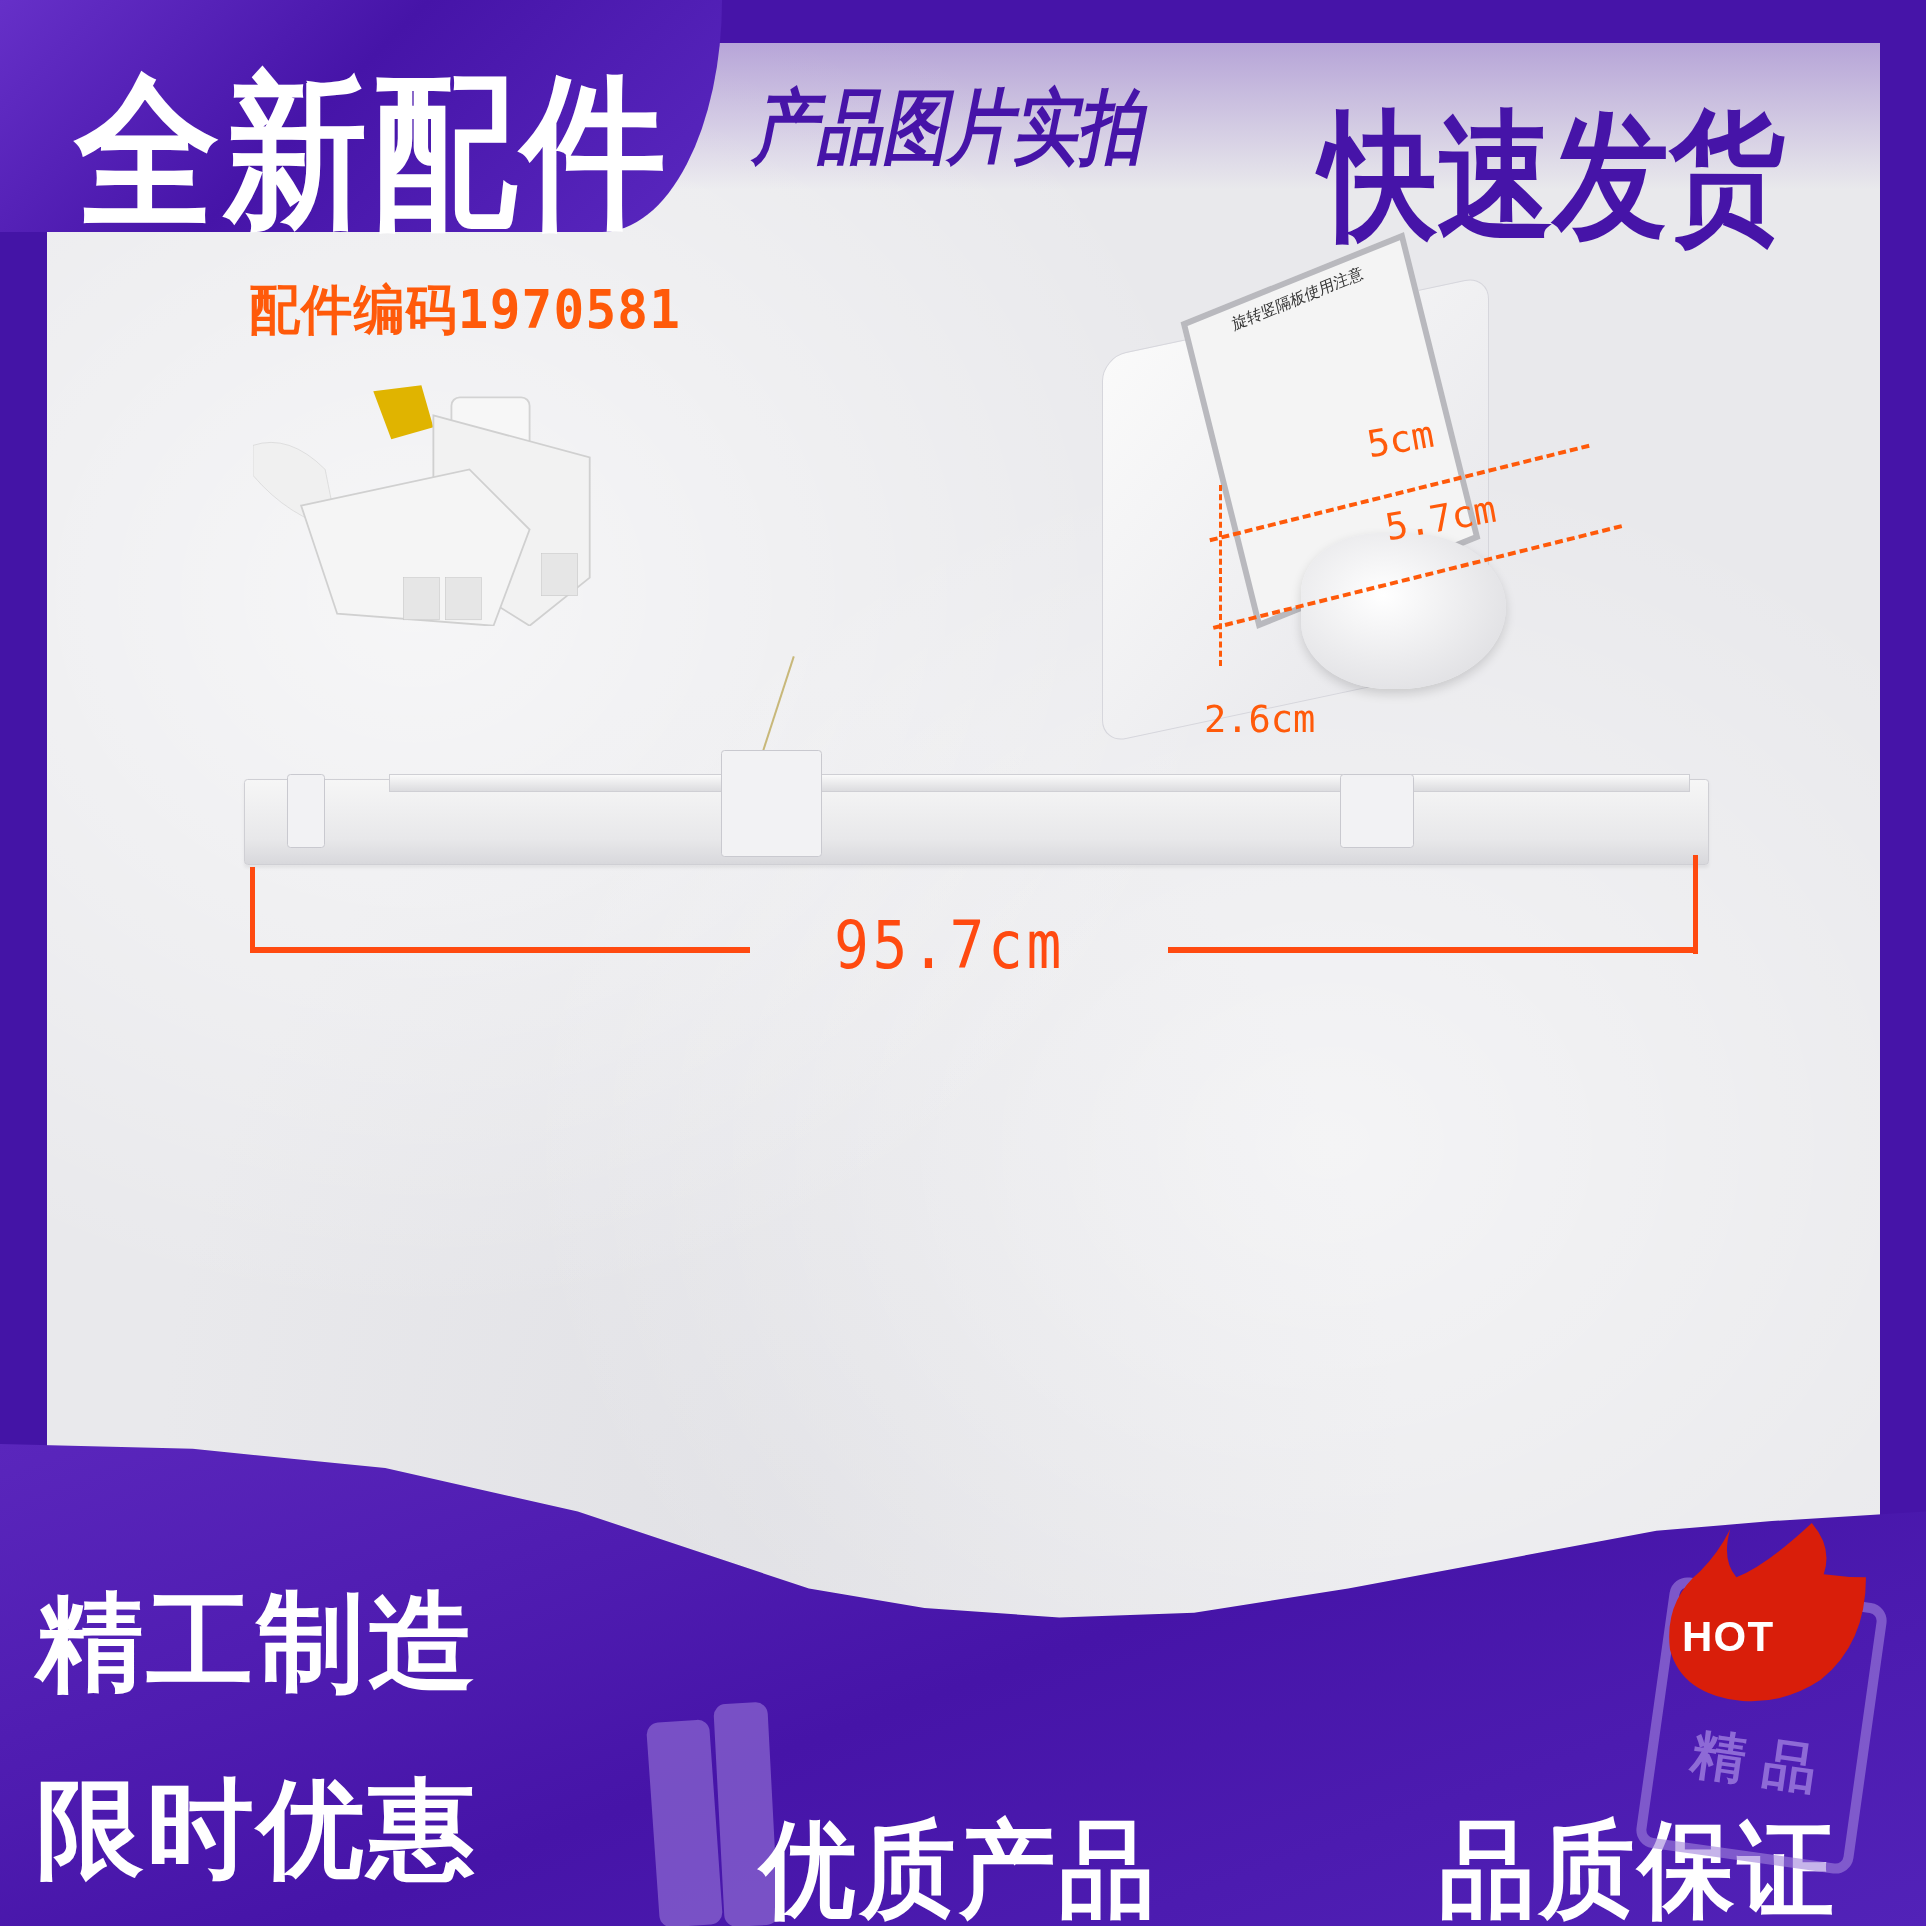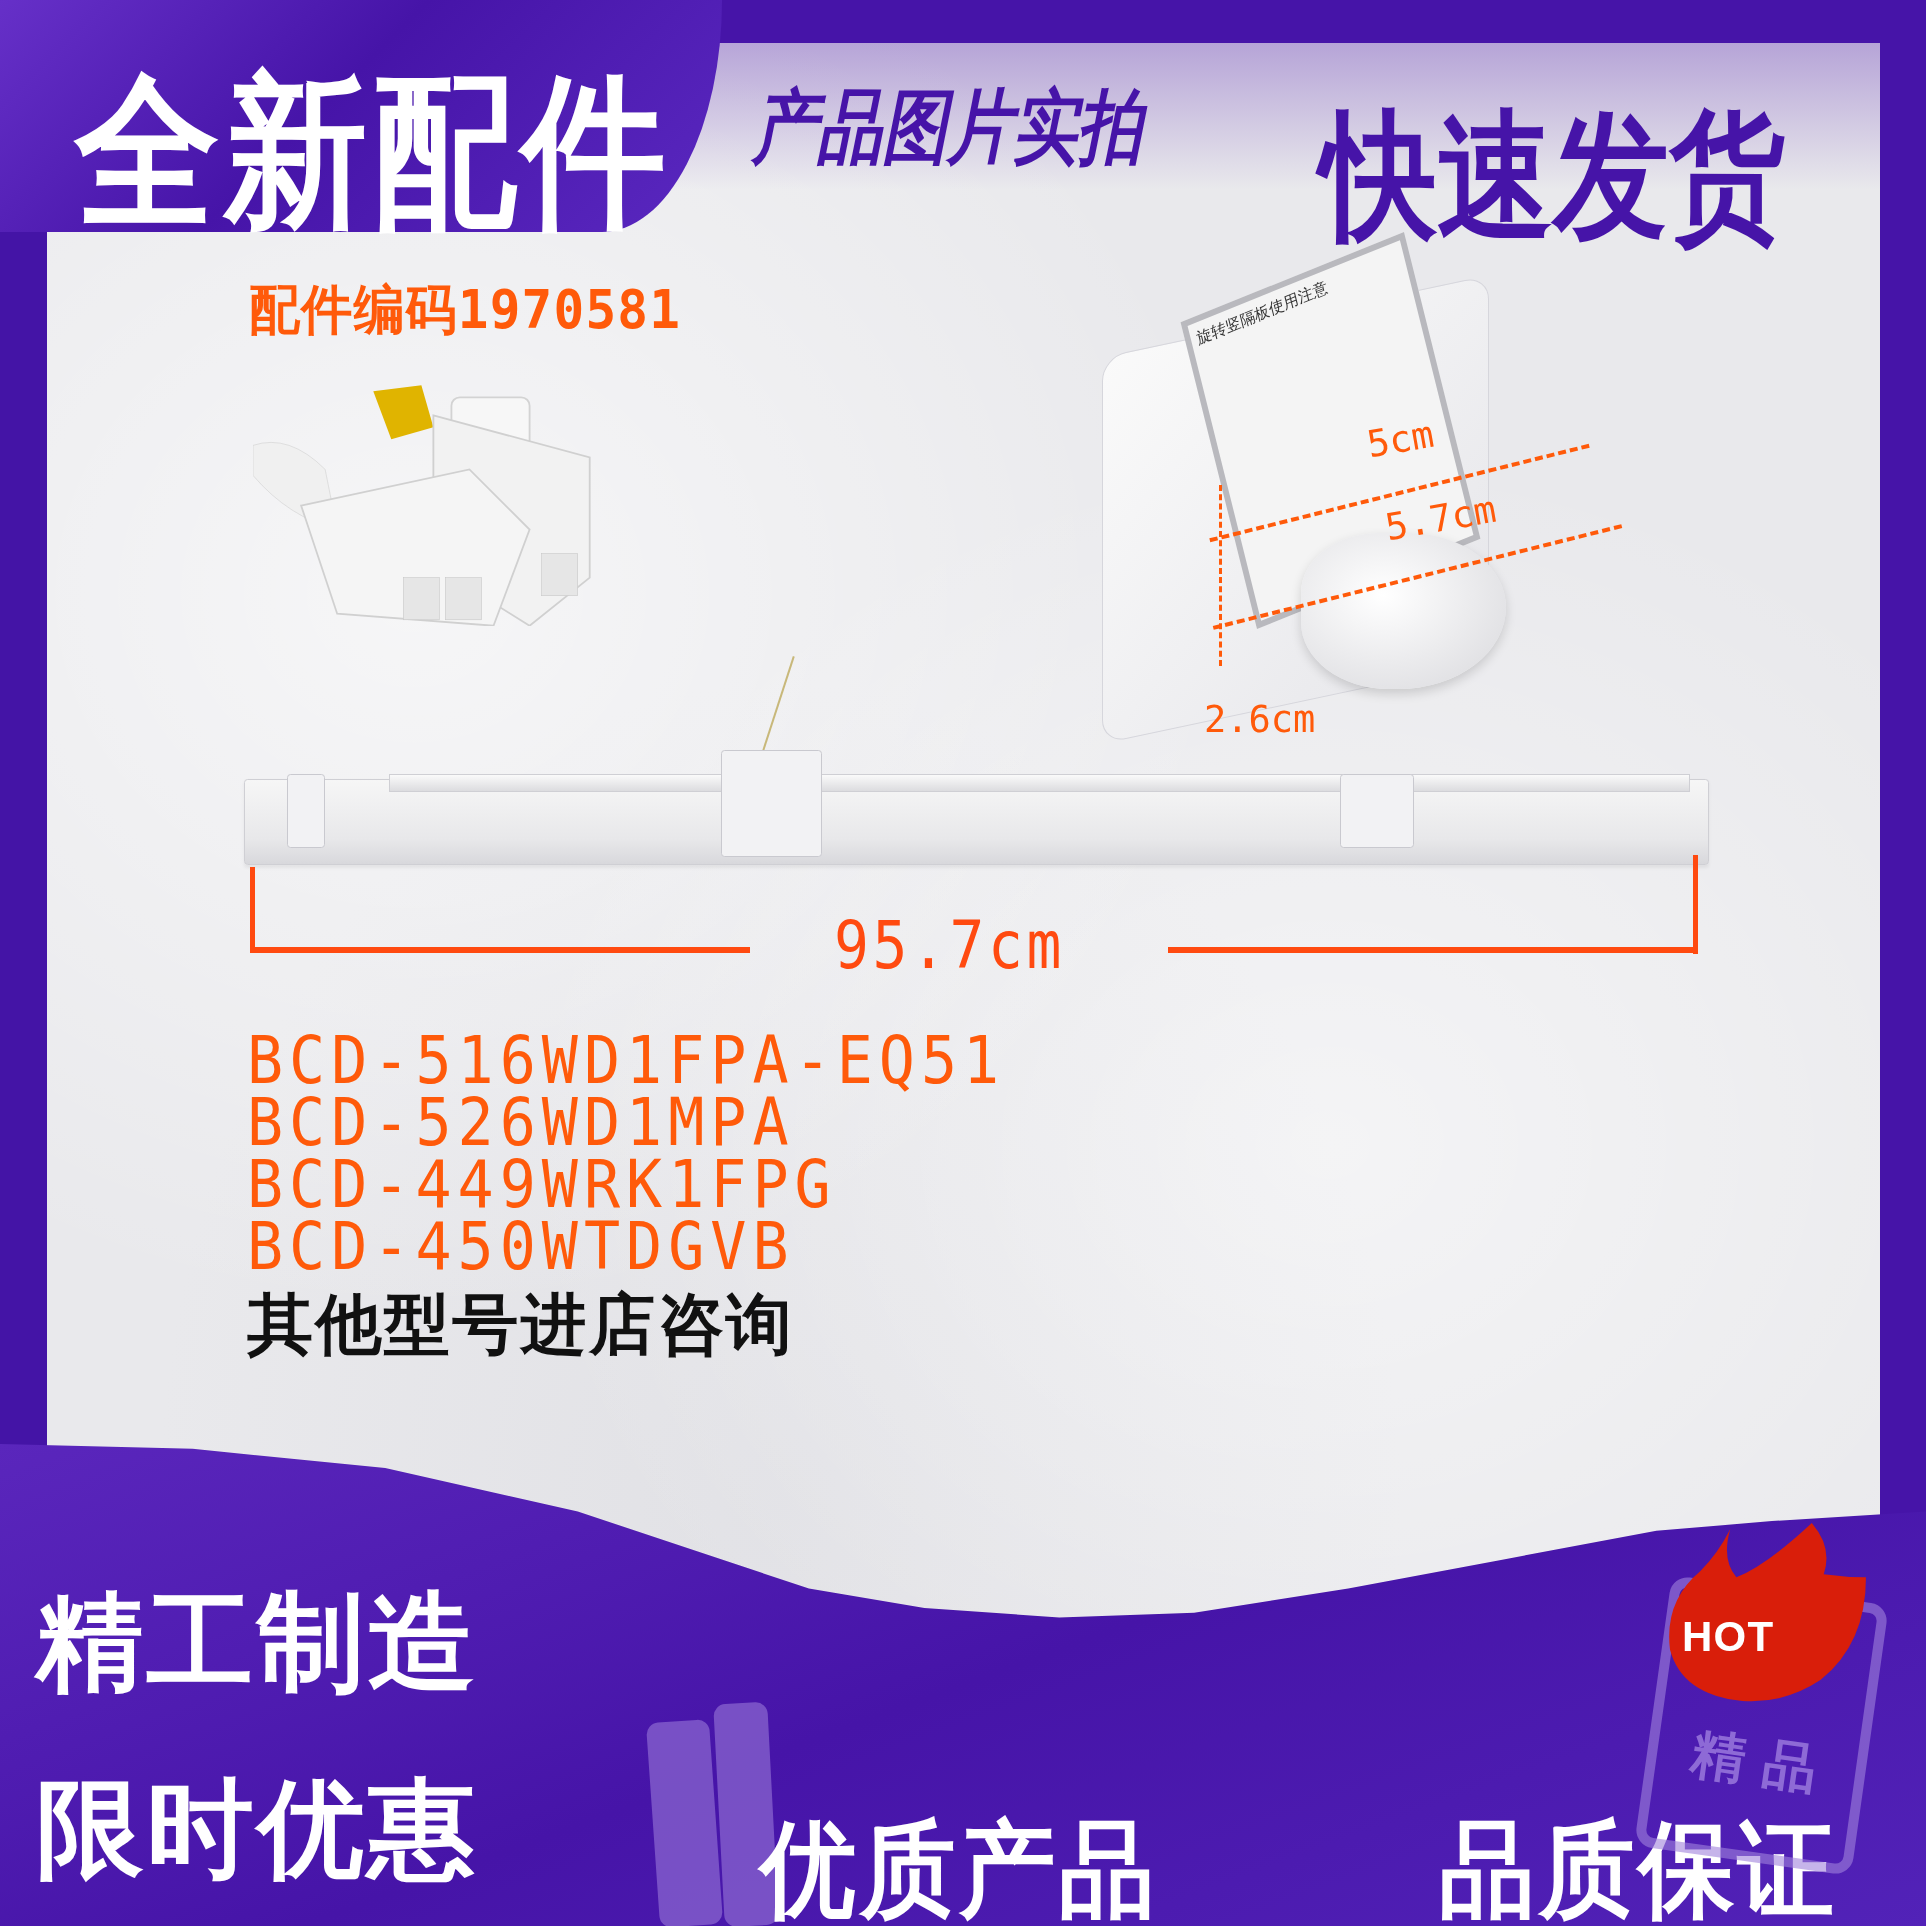--- a/index.html
+++ b/index.html
@@ -1,21 +1,21 @@
 <!DOCTYPE html>
 <html style="font-size:9.6px"><head>
 <meta charset="utf-8">
 <style>
   html, body { margin: 0; padding: 0; }
   body {
     width: 1926px; height: 1926px; position: relative; overflow: hidden;
     background: #4a16a8;
     font-family: "DejaVu Sans", sans-serif;
   }
-  .canvas { position: absolute; inset: 0; }
+  .canvas { position: absolute; inset: 0; text-align: center; }
 
   
   .paper {
     position: absolute; left: 47px; top: 43px; width: 1833px; height: 1836px;
     background:
       radial-gradient(ellipse at 20% 30%, rgba(255,255,255,0.6), rgba(255,255,255,0) 40%),
       radial-gradient(ellipse at 70% 60%, rgba(255,255,255,0.5), rgba(255,255,255,0) 45%),
       radial-gradient(ellipse at 40% 80%, rgba(220,220,225,0.6), rgba(220,220,225,0) 40%),
       #e9e9ec;
   }
@@ -175,27 +175,20 @@
     <div class="clip" style="left:476px; top:-30px; width:99px; height:105px;"></div>
     <div class="clip" style="left:1095px; top:-6px; width:72px; height:72px;"></div>
   </div>
 
   <div class="dim-line" style="left:250px; top:867px; width:4.8px; height:85px;"></div>
   <div class="dim-line" style="left:250px; top:947px; width:500px; height:6px;"></div>
   <div class="dim-line" style="left:1168px; top:947px; width:530px; height:6px;"></div>
   <div class="dim-line" style="left:1693px; top:855px; width:4.8px; height:99px;"></div>
   <div class="dim-label" style="left:834px; top:906px;">95.7cm</div>
 
-  <div class="models">
-    <div class="model-line">BCD-516WD1FPA-EQ51</div>
-    <div class="model-line">BCD-526WD1MPA</div>
-    <div class="model-line">BCD-449WRK1FPG</div>
-    <div class="model-line">BCD-450WTDGVB</div>
-    <div class="consult">其他型号进店咨询</div>
-  </div>
 
   <div class="card-deco" style="left:653px; top:1721px; width:63px; height:205px; transform:rotate(-4deg);"></div>
   <div class="card-deco" style="left:719px; top:1703px; width:54px; height:223px; transform:rotate(-3deg);"></div>
 
   <div class="txt-white slogan-1">精工制造</div>
   <div class="txt-white slogan-2">限时优惠</div>
   <div class="txt-white slogan-3">优质产品</div>
   <div class="txt-white slogan-4">品质保证</div>
 
   <div class="jingpin-frame"></div>

